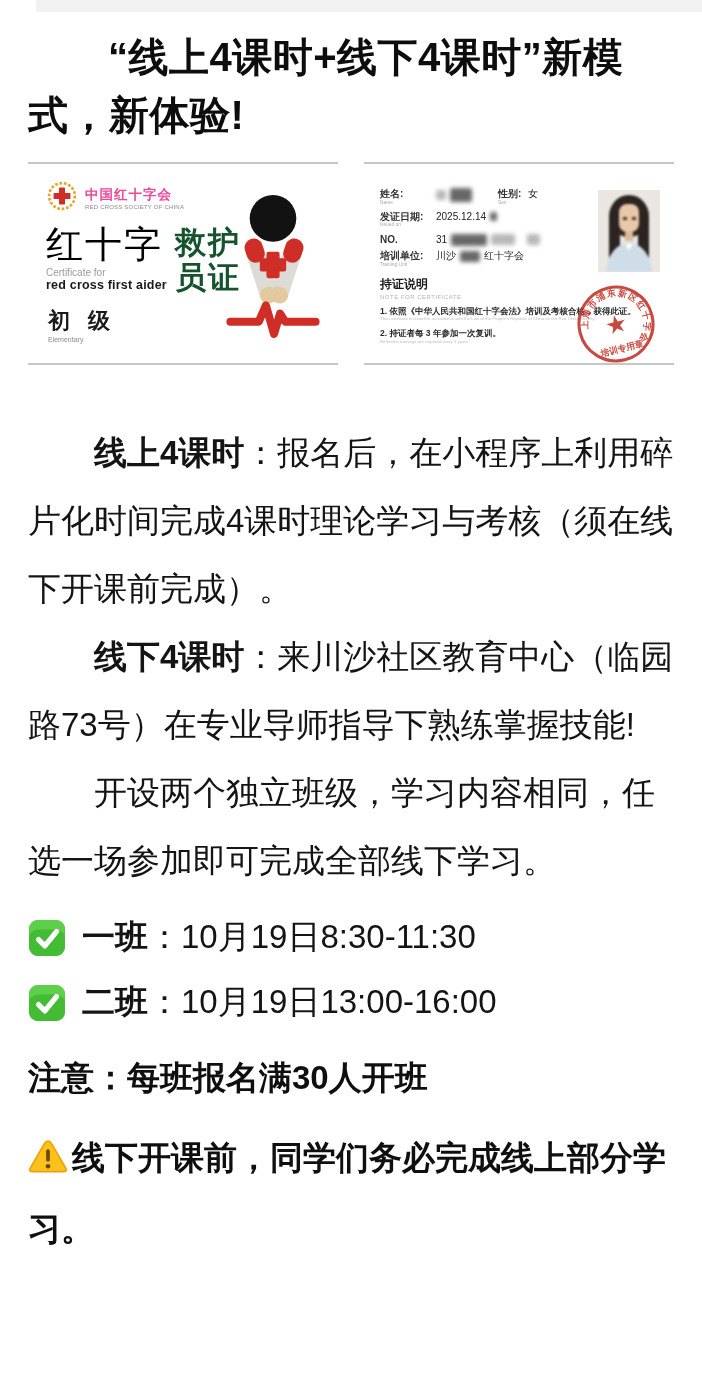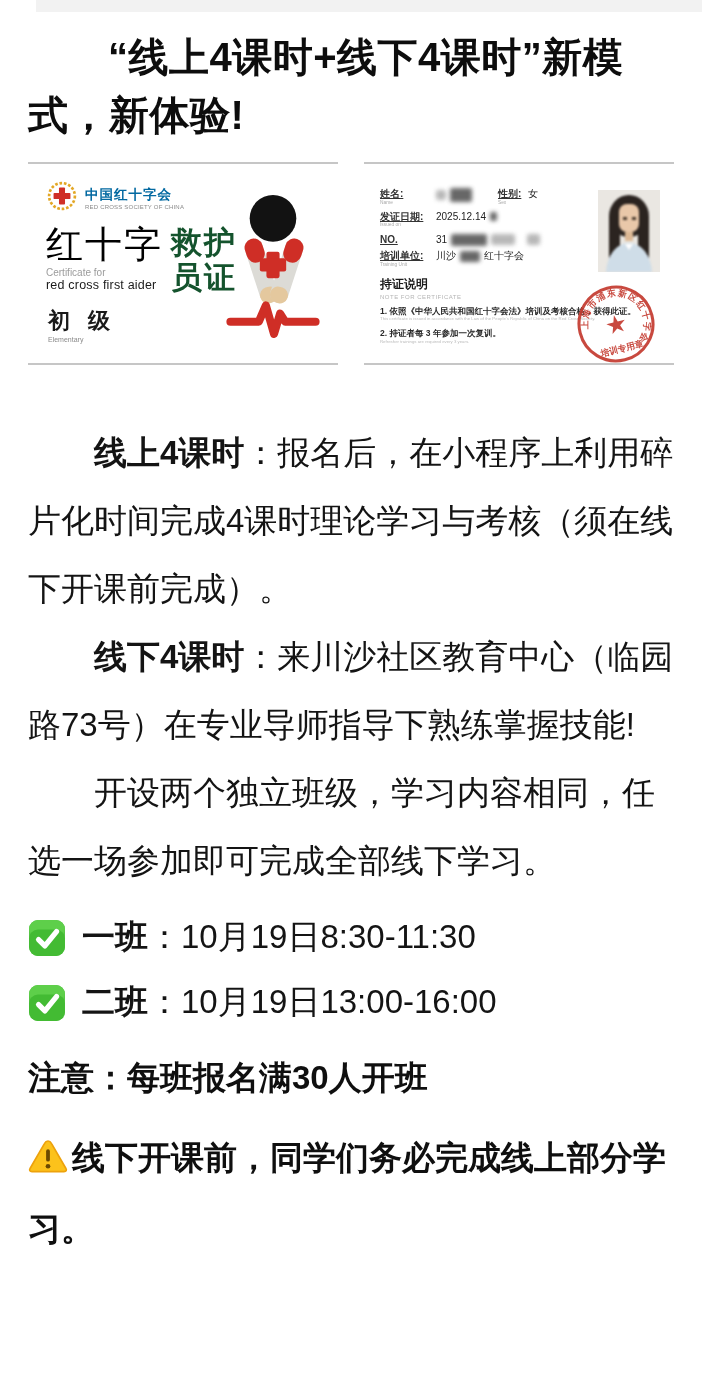--- a/index.html
+++ b/index.html
@@ -11,38 +11,38 @@
   .top-strip .white-chip { position:absolute; left:0; top:0; width:36px; height:12px; background:#ffffff; }
 
   .title { margin:16px 28px 0; font-size:40px; font-weight:700; line-height:58px; text-indent:2em; color:#0d0d0d; letter-spacing:.5px; }
 
   
   .cards-row { display:flex; gap:26px; margin:18px 28px 0; }
   .card { position:relative; width:310px; height:203px; background:#fff; border-top:2px solid #c6c6c6; border-bottom:2px solid #c6c6c6; overflow:hidden; }
 
   
   .fc-logo { position:absolute; top:16px; left:18px; display:flex; align-items:center; gap:7px; }
-  .fc-logo-txt .cn { font-size:13.5px; font-weight:700; color:#0369a1; letter-spacing:1px; }
+  .fc-logo-txt .cn { font-size:13.5px; font-weight:700; color:#ec4899; letter-spacing:1px; }
   .fc-logo-txt .en { font-size:6px; color:#8a8a8a; letter-spacing:.2px; }
   .fc-main { position:absolute; top:62px; left:18px; display:flex; align-items:flex-start; }
   .fc-left { display:flex; flex-direction:column; }
   .fc-red { font-size:37px; font-weight:400; color:#000000; letter-spacing:2px; line-height:1.05; }
   .fc-cert { font-size:10px; color:#9b9b9b; margin-top:2px; }
-  .fc-aider { font-size:12.5px; font-weight:400; color:#1a1a1a; letter-spacing:.2px; }
+  .fc-aider { font-size:12.5px; font-weight:700; color:#1a1a1a; letter-spacing:.2px; }
   .fc-right { margin-left:8px; font-size:31px; font-weight:800; color:#14532d; line-height:1.12; letter-spacing:2px; }
   .fc-level { position:absolute; left:20px; bottom:20px; }
   .fc-level .cn { font-size:22px; font-weight:700; letter-spacing:6px; color:#1a1a1a; }
   .fc-level .en { font-size:7px; color:#8a8a8a; }
   .fc-icon { position:absolute; right:14px; top:28px; }
 
   
   .bc-inner { position:absolute; inset:0; padding:24px 14px 0 16px; }
   .bc-row { display:flex; align-items:flex-start; margin-bottom:4.5px; font-size:10px; line-height:1.15; color:#222; }
   .bc-lb { flex:0 0 56px; display:flex; flex-direction:column; }
-  .bc-lb .cn { font-weight:700; color:#333;text-decoration:underline; }
+  .bc-lb .cn { font-weight:700; color:#333; }
   .bc-lb .en { font-size:6px; color:#aaa; transform:scale(.8); transform-origin:left top; white-space:nowrap; }
   .bc-val { display:flex; align-items:center; gap:4px; flex-wrap:nowrap; color:#222; }
   .bc-sex { margin-left:26px; flex:0 0 30px; }
   .rd { display:inline-block; background:#4d4d4d; filter:blur(2px); border-radius:2px; opacity:.85; }
   .rd.lt { background:#9a9a9a; opacity:.7; }
   .note-title { margin-top:7px; font-size:12px; font-weight:800; color:#1a1a1a; }
   .note-title-sub { font-size:6px; color:#b5b5b5; letter-spacing:.5px; margin-top:1px; }
   .rule { margin-top:6px; width:262px; }
   .rule .cn { font-size:8.5px; font-weight:700; color:#2a2a2a; line-height:1.25; }
   .rule .en { font-size:6px; color:#bbb; transform:scale(.72); transform-origin:left top; white-space:nowrap; }

